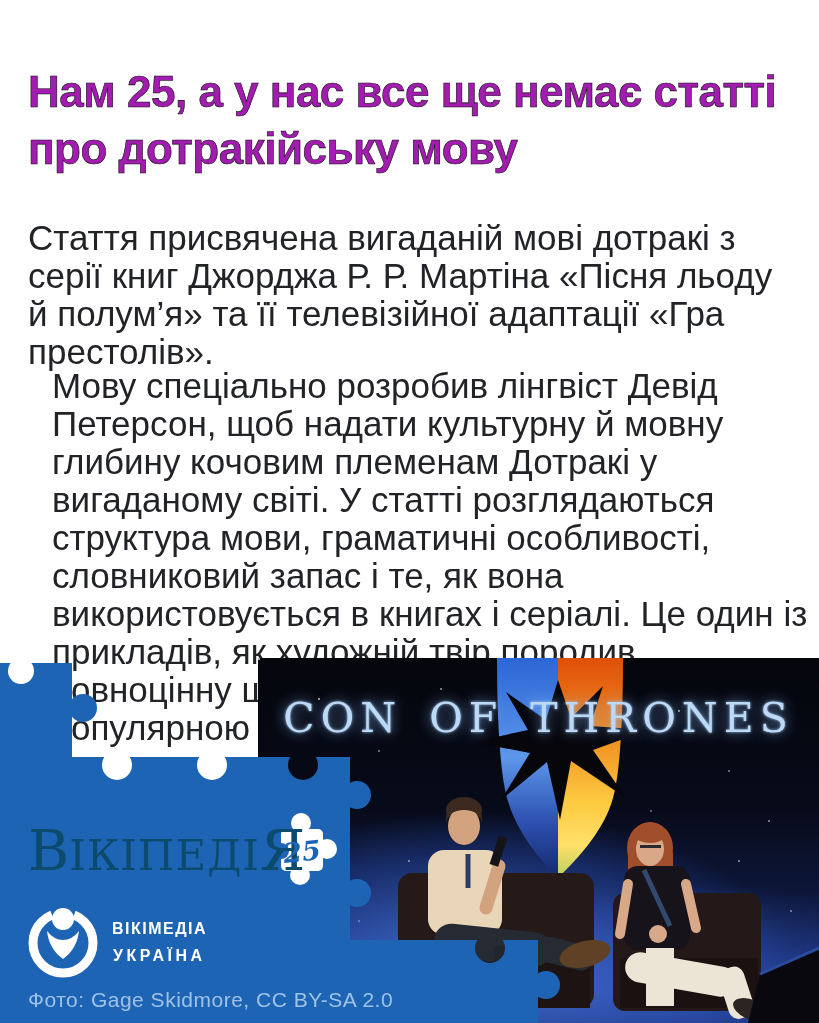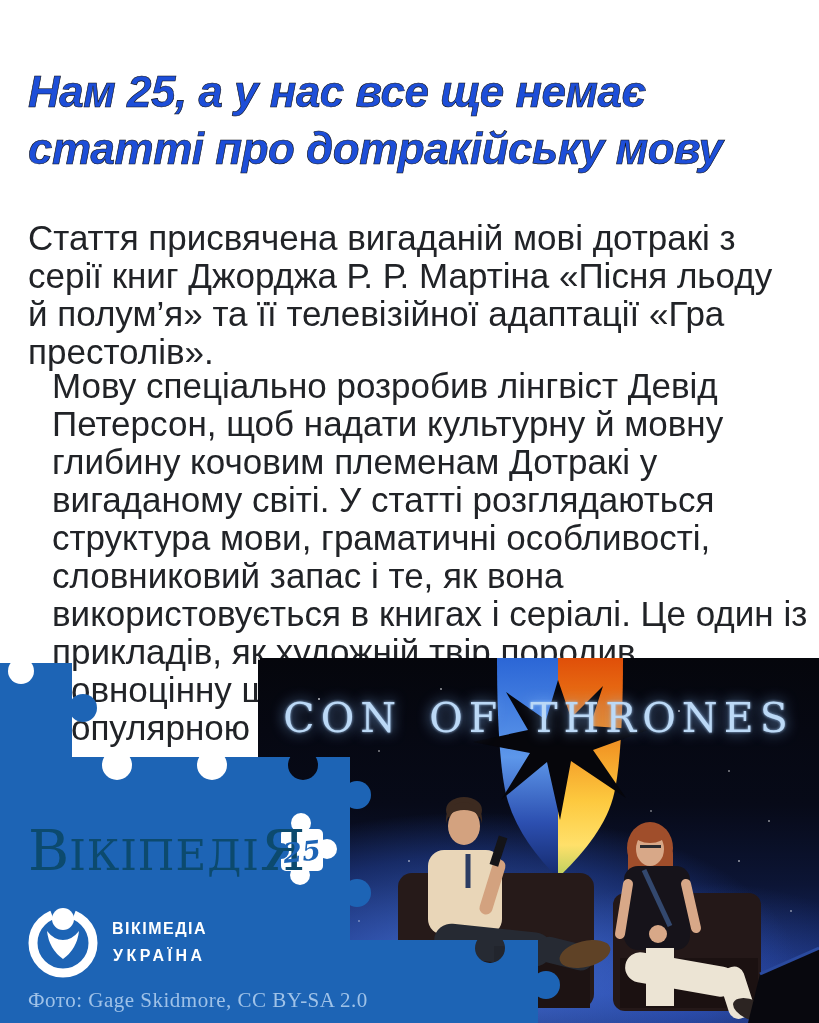--- a/index.html
+++ b/index.html
@@ -2,21 +2,21 @@
 <html><head>
 <meta charset="utf-8">
 <style>
   html,body{margin:0;padding:0;background:#ffffff;}
   #page{position:relative;width:819px;height:1023px;background:#ffffff;overflow:hidden;
         font-family:"Liberation Sans","DejaVu Sans",sans-serif;}
   .abs{position:absolute;}
 
   
   #heading{left:28px;top:34px;width:770px;font-size:44px;line-height:57px;font-weight:bold;
-           letter-spacing:-0.5px;color:#1d4ed8;font-style:italic;-webkit-text-stroke:0.6px #0d0d0f;}
+           letter-spacing:-0.5px;color:#a21caf;-webkit-text-stroke:0.6px #0d0d0f;}
   .para{left:28px;width:764px;font-size:35px;line-height:38px;color:#212327;}
   #para1{top:184px;}
   #para2{top:332px;margin-left:24px;}
 
   
   #banner{left:0;top:650px;width:819px;height:373px;}
 
   
   #photo{left:258px;top:8px;width:561px;height:365px;overflow:hidden;
      background:
@@ -40,21 +40,21 @@
   #puzzle-svg{left:0;top:0;pointer-events:none;}
   #wordmark{left:28px;top:822px;color:#0c4a6e;font-family:"DejaVu Serif","Liberation Serif",serif;
             white-space:nowrap;line-height:58px;}
   #wordmark .big{font-size:56px;}
   #wordmark .small{font-size:42px;text-transform:uppercase;letter-spacing:1px;}
   #badge25{left:281px;top:836px;width:42px;text-align:center;transform:rotate(-6deg);
            font-family:"DejaVu Serif","Liberation Serif",serif;font-style:italic;font-weight:bold;
            font-size:27px;color:#1d64b5;}
   #wm-org{left:112px;top:920px;font-size:16px;font-weight:bold;color:#ffffff;letter-spacing:1.5px;}
   #wm-country{left:113px;top:947px;font-size:16px;font-weight:bold;color:#ffffff;letter-spacing:3.5px;}
-  #credit{left:28px;top:988px;font-size:21px;font-weight:500;color:#9fc2e8;letter-spacing:.5px;font-family:Liberation Serif, serif;}
+  #credit{left:28px;top:988px;font-size:21px;font-weight:500;color:#9fc2e8;letter-spacing:.5px;}
   
   #wordmark,#badge25,#wm-org,#wm-country,#credit,#wm-logo{z-index:5;}
 </style>
 </head>
 <body>
 
 <div id="page">
 
   <h1 id="heading" class="abs">Нам 25, а у нас все ще немає статті про дотракійську мову</h1>
   <p id="para1" class="para abs">Стаття присвячена вигаданій мові дотракі з серії книг Джорджа Р. Р. Мартіна «Пісня льоду й полум’я» та її телевізійної адаптації «Гра престолів».</p>

